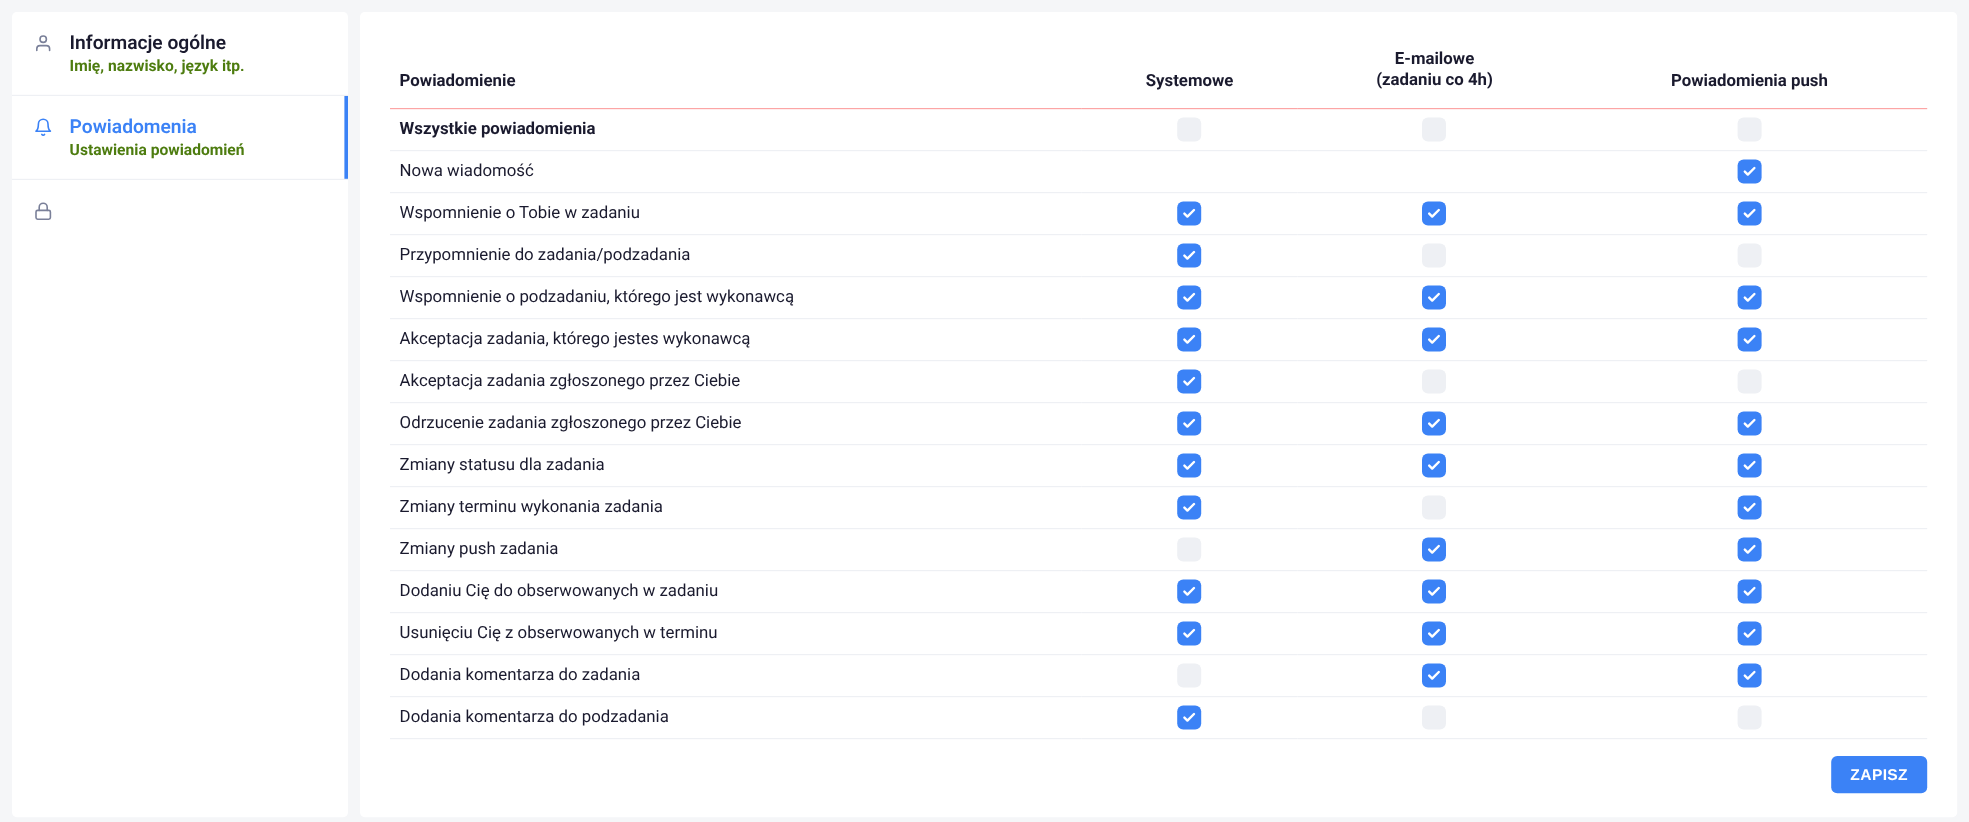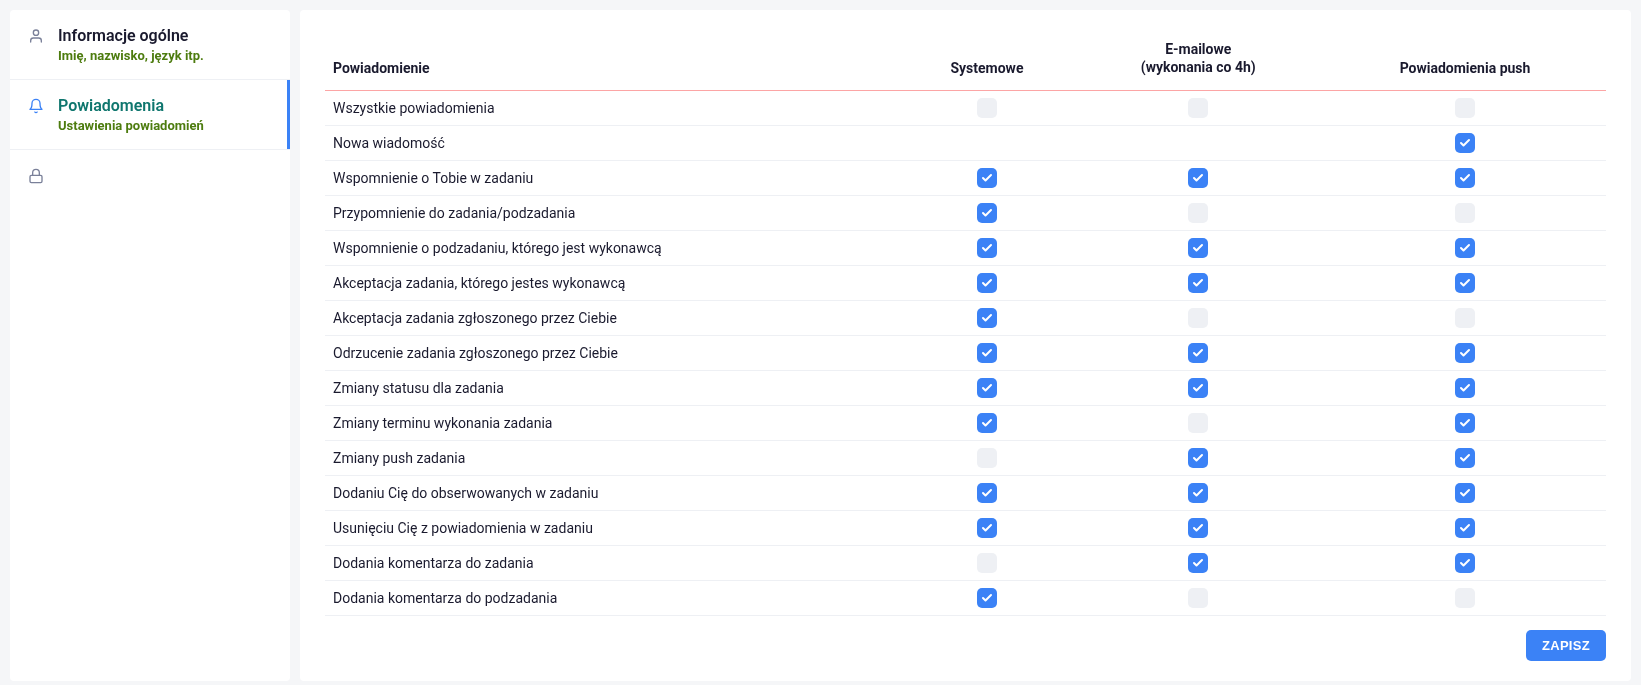--- a/index.html
+++ b/index.html
@@ -40,21 +40,21 @@
     color: #7a8099;
   }
   .sidebar-item.active .sidebar-icon { color: #3b82f6; }
   .sidebar-text { flex: 1; }
   .sidebar-title {
     font-weight: 600;
     font-size: 16px;
     color: #1a1a2e;
     margin-bottom: 3px;
   }
-  .sidebar-item.active .sidebar-title { color: #0f766e; }
+  .sidebar-item.active .sidebar-title { color: #3b82f6; }
   .sidebar-sub {
     font-size: 13px;
     color: #4d7c0f;
     font-weight: bold;
   }
   .sidebar-item.active::after {
     content: "";
     position: absolute;
     right: 0;
     top: 0;
@@ -87,21 +87,21 @@
   td {
     padding: 7px 8px;
     border-bottom: 1px solid #eef0f4;
     text-align: center;
   }
   td.label-col {
     text-align: left;
     font-size: 14px;
     color: #1a1a2e;
   }
-  tr.header-row td.label-col { font-weight: 400; }
+  tr.header-row td.label-col { font-weight: 700; }
   .chk {
     display: inline-flex;
     align-items: center;
     justify-content: center;
     width: 20px;
     height: 20px;
     border-radius: 5px;
     cursor: pointer;
     vertical-align: middle;
   }
@@ -161,21 +161,21 @@
       </div>
     </div>
   <div class="main">
     <table>
       <thead>
         <tr>
           <th class="label-col">Powiadomienie</th>
           <th>Systemowe</th>
           <th>
             <div>E-mailowe</div>
-            <div>(wykonania co 4h)</div>
+            <div>(zadaniu co 4h)</div>
           </th>
           <th>Powiadomienia push</th>
         </tr>
       </thead>
       <tbody id="tbody">
           <tr class="header-row">
             <td class="label-col">Wszystkie powiadomienia</td>
             <td><span class="chk unchecked"></span></td>
             <td><span class="chk unchecked"></span></td>
             <td><span class="chk unchecked"></span></td>
@@ -340,21 +340,21 @@
                   <polyline points="20 6 9 17 4 12"></polyline>
                 </svg>
               </span></td>
             <td><span class="chk checked">
                 <svg width="12" height="12" viewBox="0 0 24 24" fill="none" stroke="#fff" stroke-width="4" stroke-linecap="round" stroke-linejoin="round">
                   <polyline points="20 6 9 17 4 12"></polyline>
                 </svg>
               </span></td>
           </tr>
           <tr>
-            <td class="label-col">Usunięciu Cię z powiadomienia w zadaniu</td>
+            <td class="label-col">Usunięciu Cię z obserwowanych w terminu</td>
             <td><span class="chk checked">
                 <svg width="12" height="12" viewBox="0 0 24 24" fill="none" stroke="#fff" stroke-width="4" stroke-linecap="round" stroke-linejoin="round">
                   <polyline points="20 6 9 17 4 12"></polyline>
                 </svg>
               </span></td>
             <td><span class="chk checked">
                 <svg width="12" height="12" viewBox="0 0 24 24" fill="none" stroke="#fff" stroke-width="4" stroke-linecap="round" stroke-linejoin="round">
                   <polyline points="20 6 9 17 4 12"></polyline>
                 </svg>
               </span></td>

